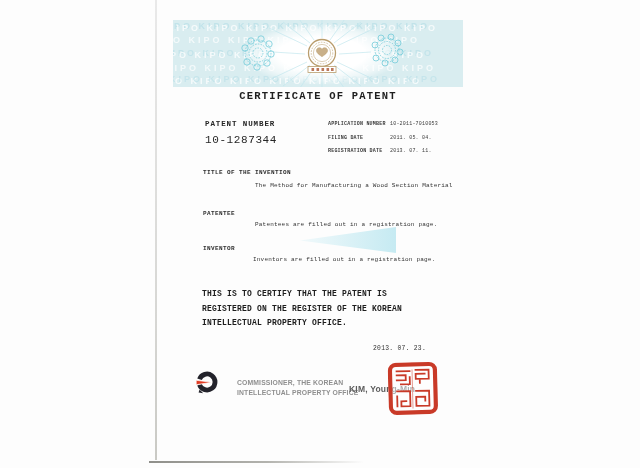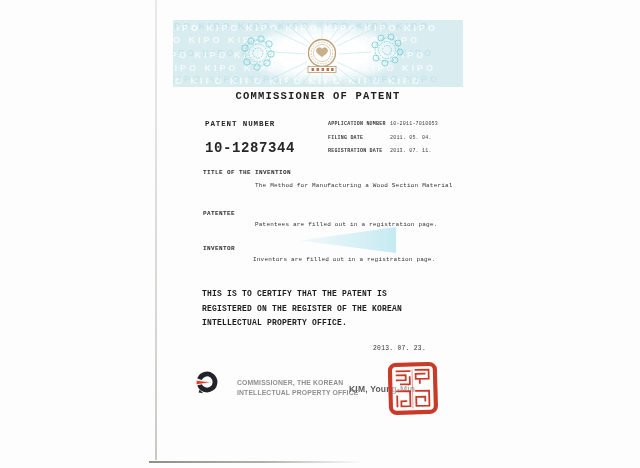--- a/index.html
+++ b/index.html
@@ -15,21 +15,21 @@
 
   
   .banner{left:173px;top:20px;width:290px;height:67px;}
 
   
   .cert-title{left:173px;top:90px;width:290px;text-align:center;
               font-weight:bold;font-size:10.5px;letter-spacing:1.2px;color:#1f1f1f;}
 
   
   .pn-label{left:205px;top:120px;font-weight:bold;font-size:7.5px;letter-spacing:.9px;color:#262626;text-align:center;}
-  .pn-value{left:205px;top:140px;font-weight:bold;font-size:14px;letter-spacing:.6px;color:#262626;}
+  .pn-value{left:205px;top:134px;font-weight:normal;font-size:11px;letter-spacing:.6px;color:#262626;}
 
   .f-label{font-size:5px;letter-spacing:.2px;color:#3c3c3c;font-weight:600;}
   .f-value{font-size:5px;letter-spacing:.2px;color:#3c3c3c;}
   .r1{top:121px;} .r2{top:135px;} .r3{top:148px;}
   .lx{left:328px;} .vx{left:390px;}
 
   
   .sec-label{font-size:6px;letter-spacing:.4px;font-weight:600;color:#2f2f2f;}
   .sec-value{font-size:6px;letter-spacing:.2px;color:#333;}
   .ti-label{left:203px;top:169px;}
@@ -145,21 +145,21 @@
           <rect x="138.5" y="48" width="2.6" height="3"></rect>
             <rect x="143.5" y="48" width="2.6" height="3"></rect>
           <rect x="148.5" y="48" width="2.6" height="3"></rect>
             <rect x="153.5" y="48" width="2.6" height="3"></rect>
           <rect x="158" y="48" width="2.6" height="3"></rect>
         </g>
       </g>
     </svg>
   </div>
 
-  <div class="abs cert-title">COMMISSIONER OF PATENT</div>
+  <div class="abs cert-title">CERTIFICATE OF PATENT</div>
 
   <div class="abs pn-label">PATENT NUMBER</div>
   <div class="abs pn-value">10-1287344</div>
 
   <div class="abs f-label lx r1">APPLICATION NUMBER</div>
   <div class="abs f-value vx r1">10-2011-7010053</div>
   <div class="abs f-label lx r2">FILING DATE</div>
   <div class="abs f-value vx r2">2011. 05. 04.</div>
   <div class="abs f-label lx r3">REGISTRATION DATE</div>
   <div class="abs f-value vx r3">2013. 07. 11.</div>

